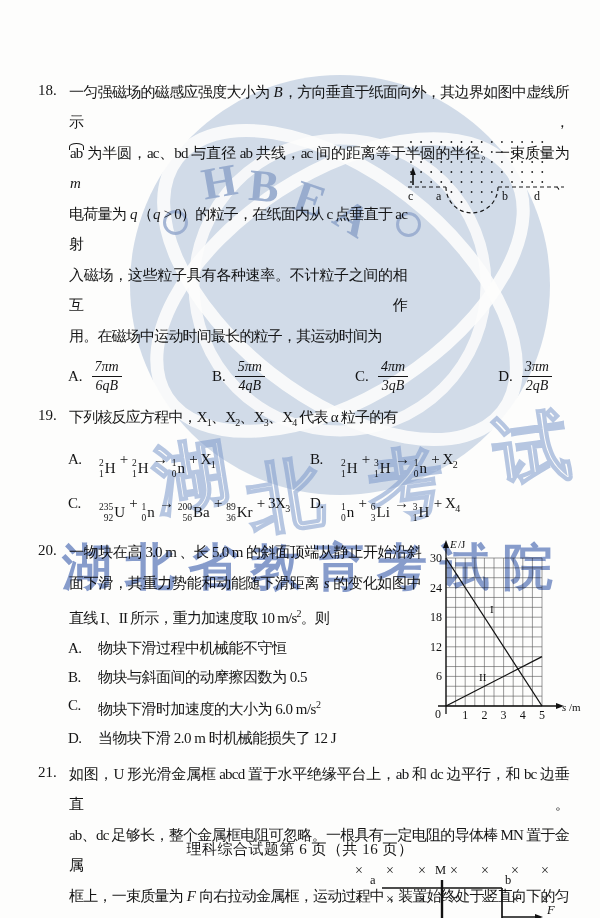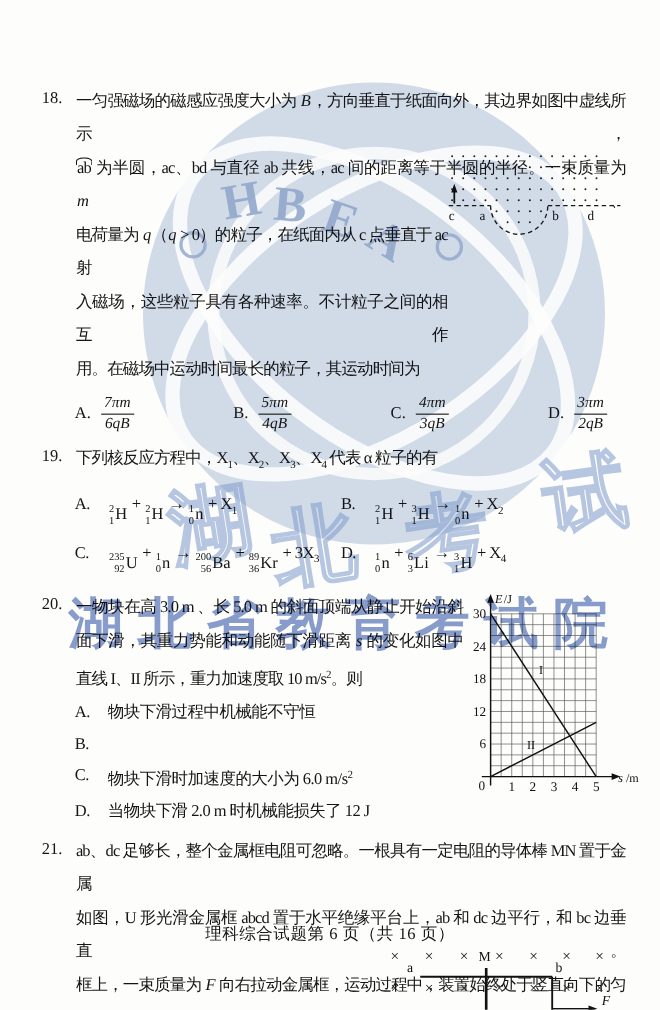--- a/index.html
+++ b/index.html
@@ -318,20 +318,21 @@
           <p class="jl"><span class="t">面下滑，其重力势能和动能随下滑距离 </span><span class="it">s</span><span class="t"> 的变化如图中</span></p>
           <p><span class="t">直线 I、II 所示，重力加速度取 10 m/s</span><sup>2</sup><span class="t">。则</span></p>
         </div>
       <div class="optlist">
           <div class="optrow">
             <span class="lab">A.</span>
             <span><span class="t">物块下滑过程中机械能不守恒</span></span>
           </div>
           <div class="optrow">
             <span class="lab">B.</span>
+            <span><span class="t">物块与斜面间的动摩擦因数为 0.5</span></span>
           </div>
           <div class="optrow">
             <span class="lab">C.</span>
             <span><span class="t">物块下滑时加速度的大小为 6.0 m/s</span><sup>2</sup></span>
           </div>
           <div class="optrow">
             <span class="lab">D.</span>
             <span><span class="t">当物块下滑 2.0 m 时机械能损失了 12 J</span></span>
           </div>
         </div>
@@ -387,22 +388,22 @@
           <text x="66" y="77" text-anchor="start" font-size="11" font-family="Liberation Serif,serif" fill="#111">I</text>
           <text x="55" y="145" text-anchor="start" font-size="11" font-family="Liberation Serif,serif" fill="#111">II</text>
         </svg>
     </div>
   </div>
 
   <div class="q" style="margin-top:6px;">
     <div class="qnum">21.</div>
     <div class="qbody">
       <div class="stem">
+          <p class="jl"><span class="t">如图，U 形光滑金属框 abcd 置于水平绝缘平台上，ab 和 dc 边平行，和 bc 边垂直。</span></p>
           <p class="jl"><span class="t">ab、dc 足够长，整个金属框电阻可忽略。一根具有一定电阻的导体棒 MN 置于金属</span></p>
-          <p class="jl"><span class="t">如图，U 形光滑金属框 abcd 置于水平绝缘平台上，ab 和 dc 边平行，和 bc 边垂直。</span></p>
           <p class="jl"><span class="t">框上，一束质量为 </span><span class="it">F</span><span class="t"> 向右拉动金属框，运动过程中，装置始终处于竖直向下的匀强</span></p>
         </div>
 
       <svg class="fig21" width="250" height="125" viewBox="0 0 250 125">
           <text x="9" y="8" text-anchor="middle" dominant-baseline="central" font-size="14" font-family="Liberation Serif,serif" fill="#222">×</text>
           <text x="40" y="8" text-anchor="middle" dominant-baseline="central" font-size="14" font-family="Liberation Serif,serif" fill="#222">×</text>
           <text x="72" y="8" text-anchor="middle" dominant-baseline="central" font-size="14" font-family="Liberation Serif,serif" fill="#222">×</text>
           <text x="104" y="8" text-anchor="middle" dominant-baseline="central" font-size="14" font-family="Liberation Serif,serif" fill="#222">×</text>
           <text x="135" y="8" text-anchor="middle" dominant-baseline="central" font-size="14" font-family="Liberation Serif,serif" fill="#222">×</text>
           <text x="165" y="8" text-anchor="middle" dominant-baseline="central" font-size="14" font-family="Liberation Serif,serif" fill="#222">×</text>

